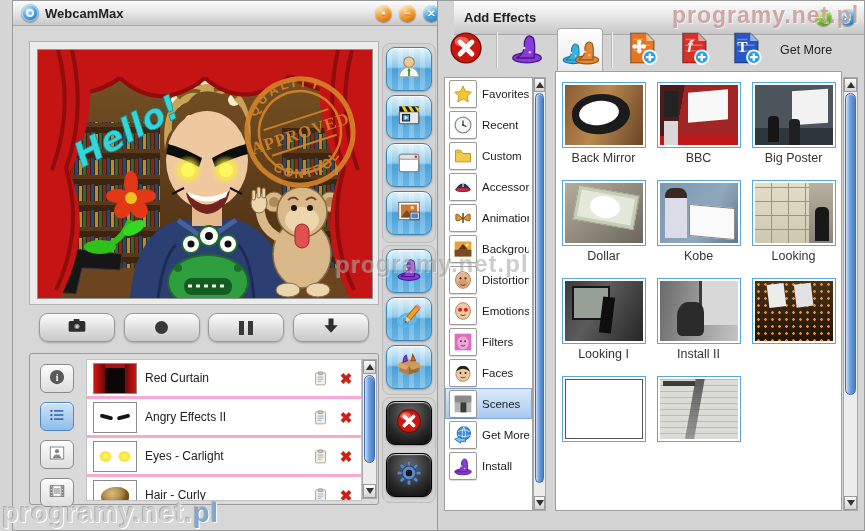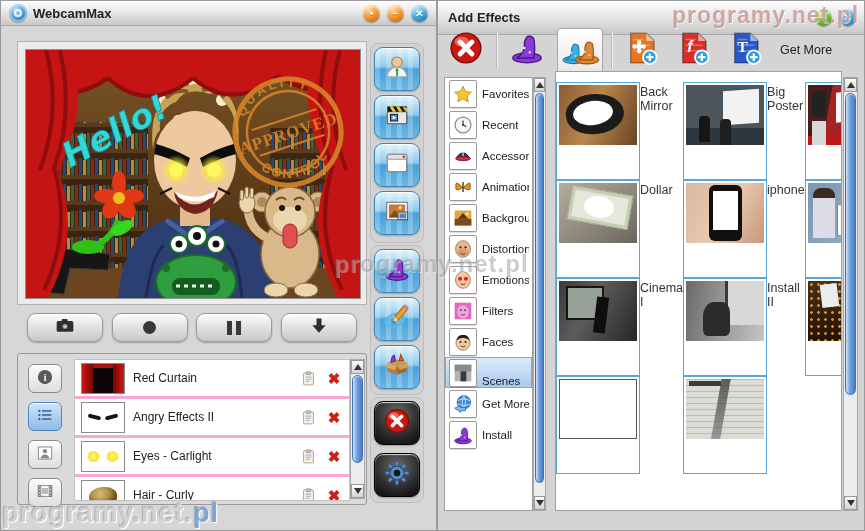--- a/index.html
+++ b/index.html
@@ -1,20 +1,20 @@
 <!DOCTYPE html>
 <html><head>
 <meta charset="utf-8">
 <style>
   html,body{margin:0;padding:0;}
   body{width:865px;height:531px;position:relative;overflow:hidden;
        font-family:"Liberation Sans",sans-serif;background:#d6d6d6;}
   .abs{position:absolute;}
   
-  #main-window{left:0;top:0;width:437px;height:531px;background:#d7d7d7;
+  #main-window{left:12px;top:0;width:437px;height:531px;background:#d7d7d7;
     border:1px solid #9a9a9a;box-sizing:border-box;}
   #effects-window{left:437px;top:0;width:428px;height:531px;background:#d4d4d4;
     border:1px solid #9a9a9a;box-sizing:border-box;}
   .titlebar{left:0;top:0;right:0;height:25px;
     background:linear-gradient(180deg,#fdfdfd,#e8e8e8 45%,#c7c7c7);
     border-bottom:1px solid #a8a8a8;display:flex;align-items:center;padding:0 8px;box-sizing:border-box;}
   .title-text{font-weight:bold;font-size:13px;color:#222;margin-left:6px;}
   .win-btns{margin-left:auto;display:flex;gap:7px;align-items:center;}
   .sphere{width:17px;height:17px;border-radius:50%;display:flex;align-items:center;justify-content:center;
     font-size:10px;font-weight:bold;color:#fff;cursor:pointer;text-shadow:0 1px 1px rgba(0,0,0,.4);
@@ -86,29 +86,29 @@
   
   #fx-toolbar{left:6px;top:26px;width:414px;height:46px;display:flex;align-items:center;gap:8px;}
   .tb-btn{width:44px;height:44px;display:flex;align-items:center;justify-content:center;cursor:pointer;border-radius:4px;}
   .tb-btn.selected{background:linear-gradient(180deg,#ffffff,#e4e4e4);border:1px solid #a8a8a8;
     border-bottom-color:#d8d8d8;height:50px;margin-bottom:-8px;box-shadow:inset 0 1px 0 #fff;}
   .tb-sep{width:1px;height:36px;background:#b8b8b8;box-shadow:1px 0 0 #f2f2f2;}
   #get-more-label{font-size:12.5px;color:#222;margin-left:4px;}
   
   #cat-list{left:6px;top:76px;width:89px;height:434px;background:#fff;border:1px solid #a0a0a0;box-sizing:border-box;overflow:hidden;}
   .cat-row{height:31px;display:flex;align-items:center;gap:5px;padding:0 2px 0 3px;cursor:pointer;border:1px solid transparent;box-sizing:border-box;}
-  .cat-row.selected{background:linear-gradient(180deg,#dcebfb,#a9c9ef);border-color:#7fa7d8;align-items:flex-end;}
+  .cat-row.selected{background:linear-gradient(180deg,#dcebfb,#a9c9ef);border-color:#7fa7d8;}
   .cat-tile{width:26px;height:26px;background:#fff;border:1px solid #9a9a9a;border-radius:2px;
     display:flex;align-items:center;justify-content:center;flex:0 0 auto;box-shadow:0 1px 1px rgba(0,0,0,.15);}
   .cat-label{font-size:11.5px;color:#1a1a1a;white-space:nowrap;overflow:hidden;}
   
   #fx-grid-box{left:117px;top:70px;width:287px;height:440px;background:#fff;border:1px solid #a0a0a0;
     box-sizing:border-box;overflow:hidden;}
   #fx-grid{display:grid;grid-template-columns:repeat(3,1fr);padding-top:10px;}
-  .g-cell{height:98px;display:flex;flex-direction:row;cursor:pointer;}
+  .g-cell{height:98px;display:flex;flex-direction:column;align-items:center;cursor:pointer;}
   .thumb-frame{border:1px solid #58a6dc;background:#fff;padding:2px;}
   .th{width:78px;height:60px;position:relative;overflow:hidden;}
   .g-label{font-size:12.5px;color:#333;margin-top:3px;}
   .th::before,.th::after{content:"";position:absolute;}
   .t-back-mirror{background:linear-gradient(110deg,#8a5c34,#b8884c 45%,#6a4426);}
   .t-back-mirror::before{left:7px;top:9px;width:58px;height:40px;background:#1b1b1b;border-radius:46% 54% 50% 50%;transform:rotate(-7deg);}
   .t-back-mirror::after{left:14px;top:16px;width:40px;height:24px;background:#fff;border-radius:50%;transform:rotate(-7deg);}
   .t-bbc{background:linear-gradient(100deg,#4a1c1c 0 28%,#a32424 28% 100%);box-shadow:inset 0 -9px 0 #c01818;}
   .t-bbc::before{right:10px;top:6px;width:40px;height:30px;background:#f8f8f8;transform:skewY(-5deg);}
   .t-bbc::after{left:4px;top:6px;width:14px;height:26px;background:#222;box-shadow:0 30px 0 #d8d8d8;}
@@ -542,21 +542,21 @@
               <rect x="10.4" y="1" width="3.2" height="22" rx="1.2" transform="rotate(135 12 12)"></rect>
             </g>
             <circle cx="12" cy="12" r="6.5" fill="#5a88c0" stroke="#24426e"></circle>
             <circle cx="12" cy="12" r="3" fill="#151515"></circle>
           </svg></span>
       </div>
     </div>
 </div>
 
 <div id="effects-window" class="abs">
-  <div class="titlebar abs" style="height:34px;">
+  <div class="titlebar abs" style="height:34px;margin-left:16px;">
     <span class="title-text" style="margin-left:2px;">Add Effects</span>
     <div class="win-btns" id="fx-win-controls">
         <div class="sphere sph-green">+</div>
         <div class="sphere sph-blue">✕</div>
       </div>
   </div>
 
   <div id="fx-toolbar" class="abs">
       <div class="tb-btn">
         <span><svg width="34" height="34" viewBox="0 0 24 24">
@@ -643,20 +643,29 @@
             <circle cx="12" cy="12" r="9.5" fill="#f6f6f0" stroke="#8a8a8a" stroke-width="1.5"></circle>
             <path d="M12,12 L12,6.5 M12,12 L16,14" stroke="#2a4a8a" stroke-width="1.6"></path>
             <circle cx="12" cy="12" r="1.2" fill="#333"></circle>
           </svg>
         </div>
         <span class="cat-label">Recent</span>
       </div>
       <div class="cat-row">
         <div class="cat-tile">
           <svg width="20" height="20" viewBox="0 0 24 24">
+            <path d="M3,7 h7 l2,2 h9 v10 h-18 z" fill="#f2c94c" stroke="#b8860b"></path>
+            <path d="M3,7 v-2 h6 l1,2" fill="#f2c94c" stroke="#b8860b"></path>
+          </svg>
+        </div>
+        <span class="cat-label">Custom</span>
+      </div>
+      <div class="cat-row">
+        <div class="cat-tile">
+          <svg width="20" height="20" viewBox="0 0 24 24">
             <path d="M4,14 Q12,2 20,14 Z" fill="#26336e" stroke="#141c4a"></path>
             <ellipse cx="12" cy="15" rx="9" ry="2.6" fill="#c03040" stroke="#7a1020"></ellipse>
             <text x="12" y="12.5" font-size="8" fill="#fff" text-anchor="middle" font-weight="bold">T</text>
           </svg>
         </div>
         <span class="cat-label">Accessories</span>
       </div>
       <div class="cat-row">
         <div class="cat-tile">
           <svg width="20" height="20" viewBox="0 0 24 24">
@@ -774,53 +783,53 @@
   <div id="fx-grid-box" class="abs">
     <div id="fx-grid">
         <div class="g-cell">
           <div class="thumb-frame">
             <div class="th t-back-mirror"></div>
           </div>
           <div class="g-label">Back Mirror</div>
         </div>
         <div class="g-cell">
           <div class="thumb-frame">
+            <div class="th t-bbc"></div>
+          </div>
+          <div class="g-label">BBC</div>
+        </div>
+        <div class="g-cell">
+          <div class="thumb-frame">
             <div class="th t-big-poster"></div>
           </div>
           <div class="g-label">Big Poster</div>
         </div>
         <div class="g-cell">
           <div class="thumb-frame">
-            <div class="th t-bbc"></div>
-          </div>
-          <div class="g-label">BBC</div>
-        </div>
-        <div class="g-cell">
-          <div class="thumb-frame">
             <div class="th t-dollar"></div>
           </div>
           <div class="g-label">Dollar</div>
         </div>
         <div class="g-cell">
           <div class="thumb-frame">
-            <div class="th t-iphone"></div>
-          </div>
-          <div class="g-label">iphone</div>
-        </div>
-        <div class="g-cell">
-          <div class="thumb-frame">
             <div class="th t-kobe"></div>
           </div>
           <div class="g-label">Kobe</div>
         </div>
         <div class="g-cell">
           <div class="thumb-frame">
+            <div class="th t-looking"></div>
+          </div>
+          <div class="g-label">Looking</div>
+        </div>
+        <div class="g-cell">
+          <div class="thumb-frame">
             <div class="th t-mirror-1"></div>
           </div>
-          <div class="g-label">Cinema I</div>
+          <div class="g-label">Looking I</div>
         </div>
         <div class="g-cell">
           <div class="thumb-frame">
             <div class="th t-mirror-2"></div>
           </div>
           <div class="g-label">Install II</div>
         </div>
         <div class="g-cell">
           <div class="thumb-frame">
             <div class="th t-stadium"></div>

